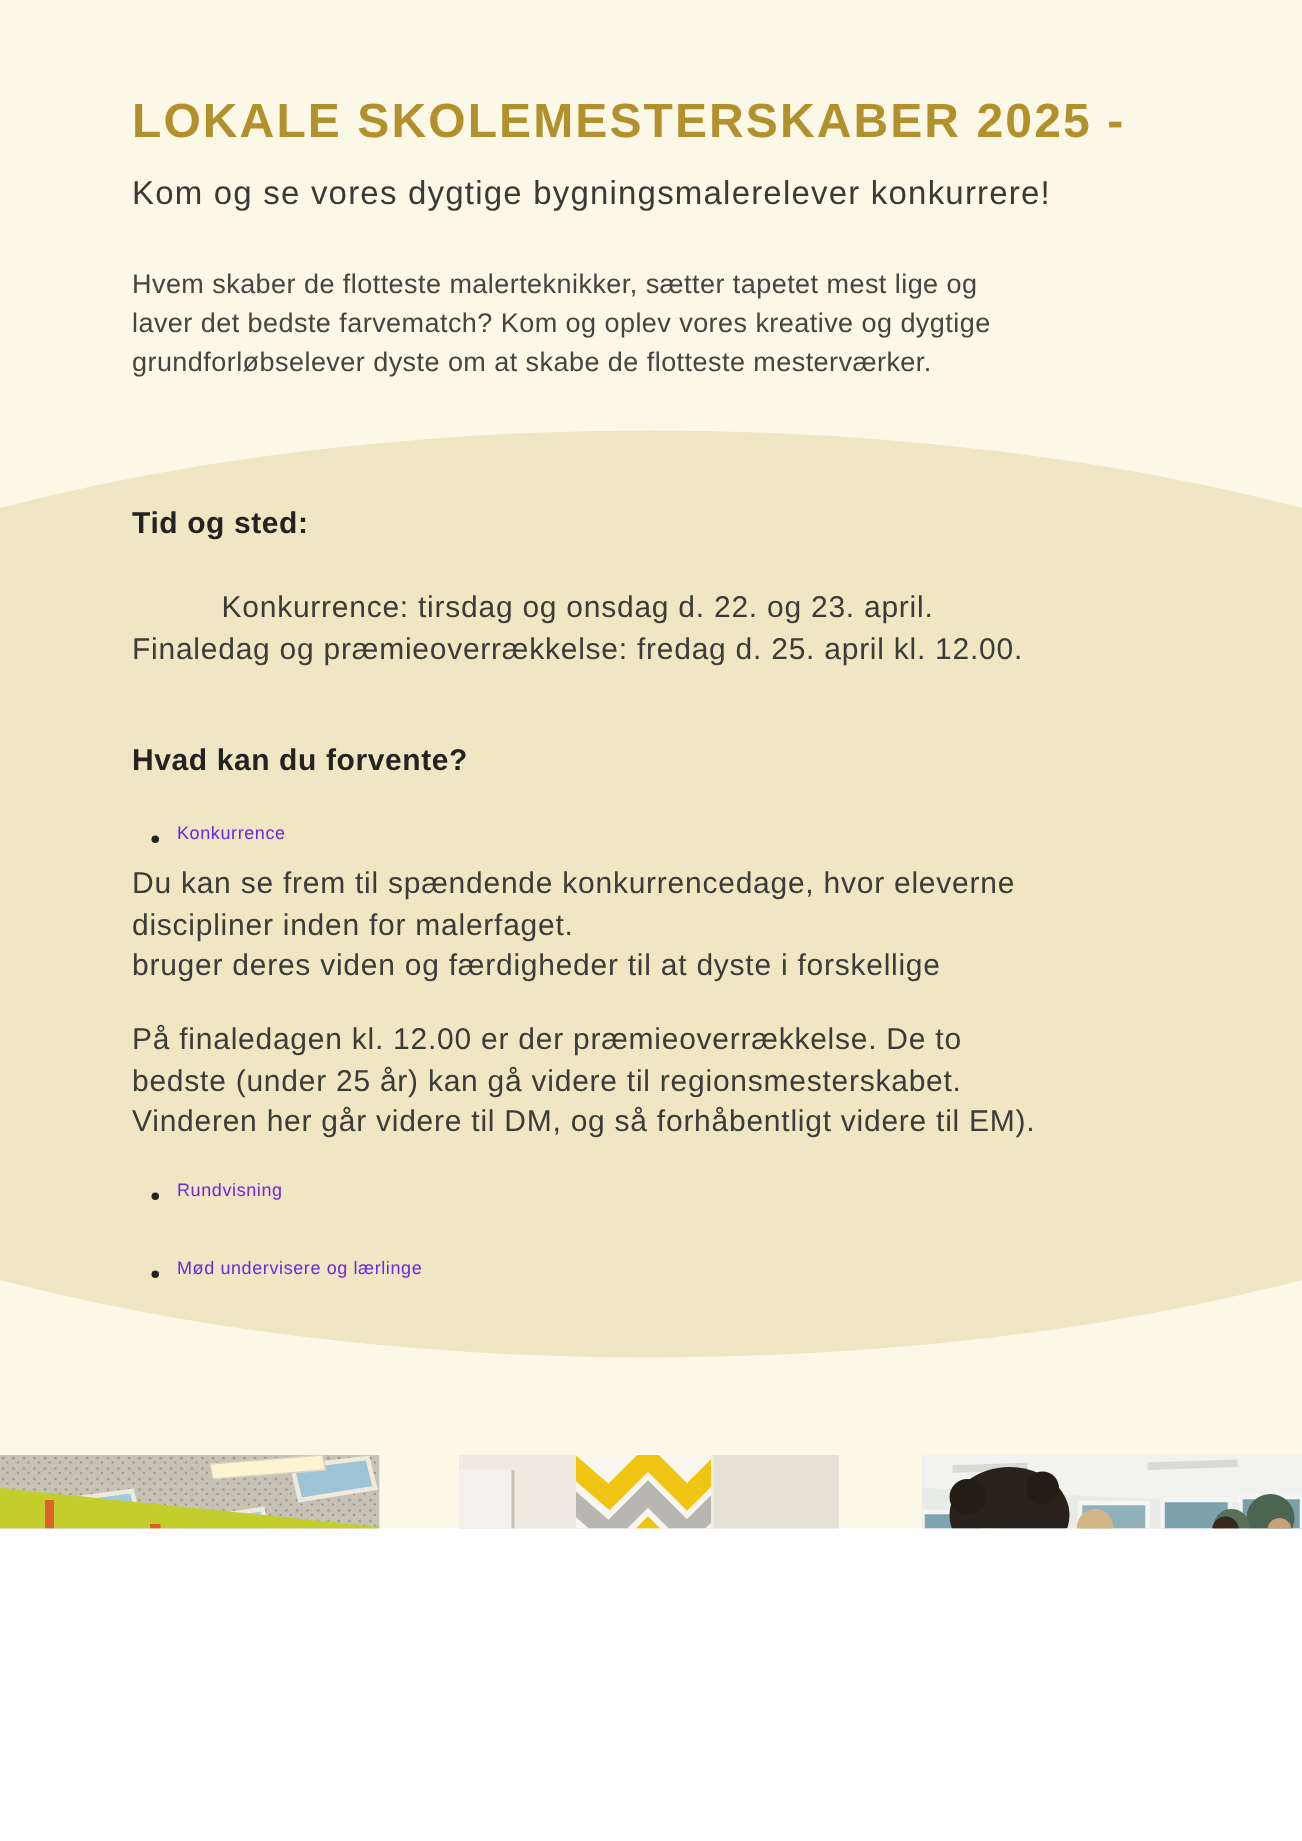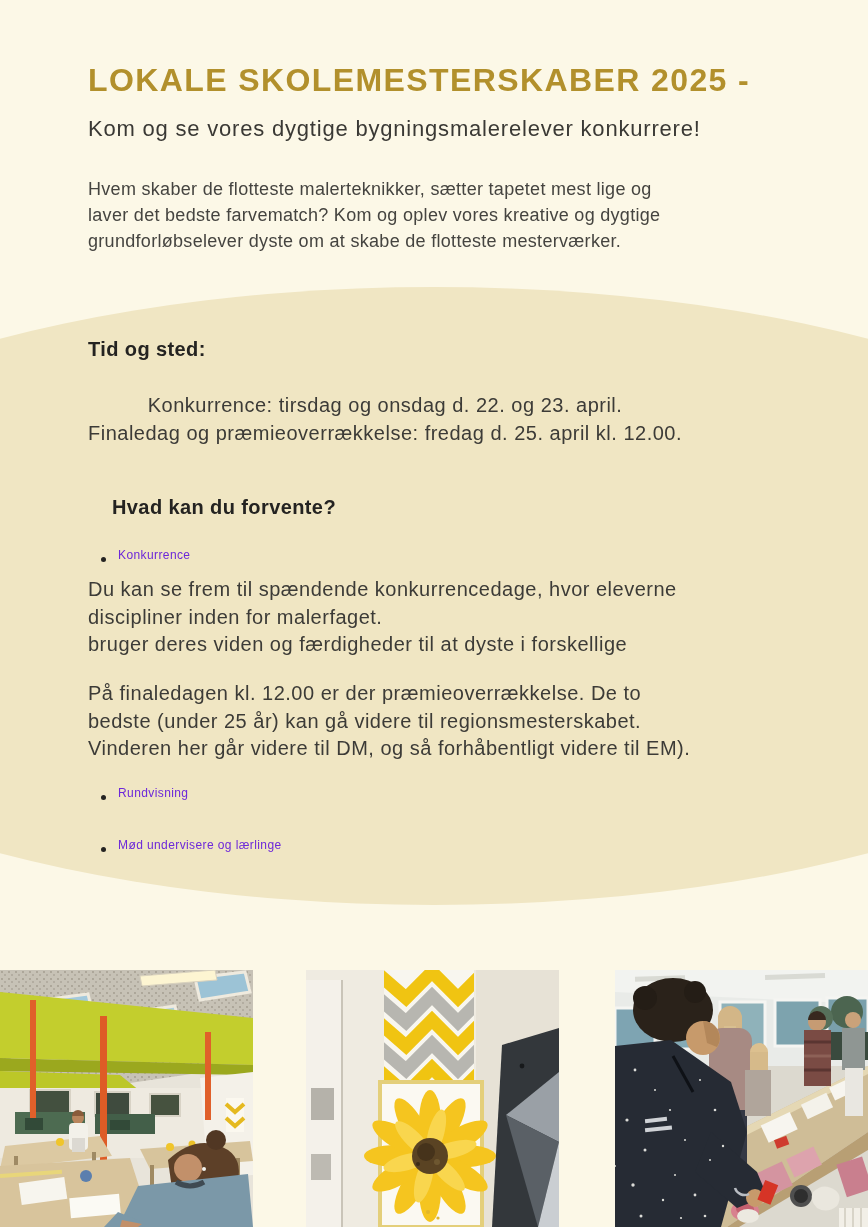--- a/index.html
+++ b/index.html
@@ -1,18 +1,18 @@
 <!DOCTYPE html>
 <html><head>
 <meta charset="utf-8">
 <style>
   html,body{margin:0;padding:0;background:#ffffff;}
   .page{
     position:relative;
-    width:868px;height:1227px;
+    width:868px;height:1019px;
     overflow:hidden;
     background:#fcf8e7;
     font-family:"Liberation Sans", sans-serif;
   }
   .panel{
     position:absolute;
     left:-350px;top:287px;
     width:1568px;height:618px;
     border-radius:50%;
     background:#f0e6c3;
@@ -33,21 +33,21 @@
     font-size:18px;line-height:26px;letter-spacing:0.3px;color:#454440;white-space:nowrap;
   }
   .h2{
     font-size:20px;font-weight:800;letter-spacing:0.4px;color:#242321;white-space:nowrap;
   }
   .tid-h{top:338px;}
   .tid-lines{top:392px;text-align:center;}
   .bodyln{
     font-size:20px;line-height:27.5px;letter-spacing:0.5px;color:#3c3b37;white-space:nowrap;
   }
-  .forvente-h{top:496px;margin-left:24px;}
+  .forvente-h{top:496px;}
   .bullet{
     position:absolute;left:88px;
     padding-left:30px;
     font-size:12px;font-weight:400;letter-spacing:0.4px;color:#6d28d9;white-space:nowrap;
   }
   .bullet::before{
     content:"";position:absolute;left:13px;top:9px;
     width:5px;height:5px;border-radius:50%;background:#242321;
   }
   .b1{top:548px;}

